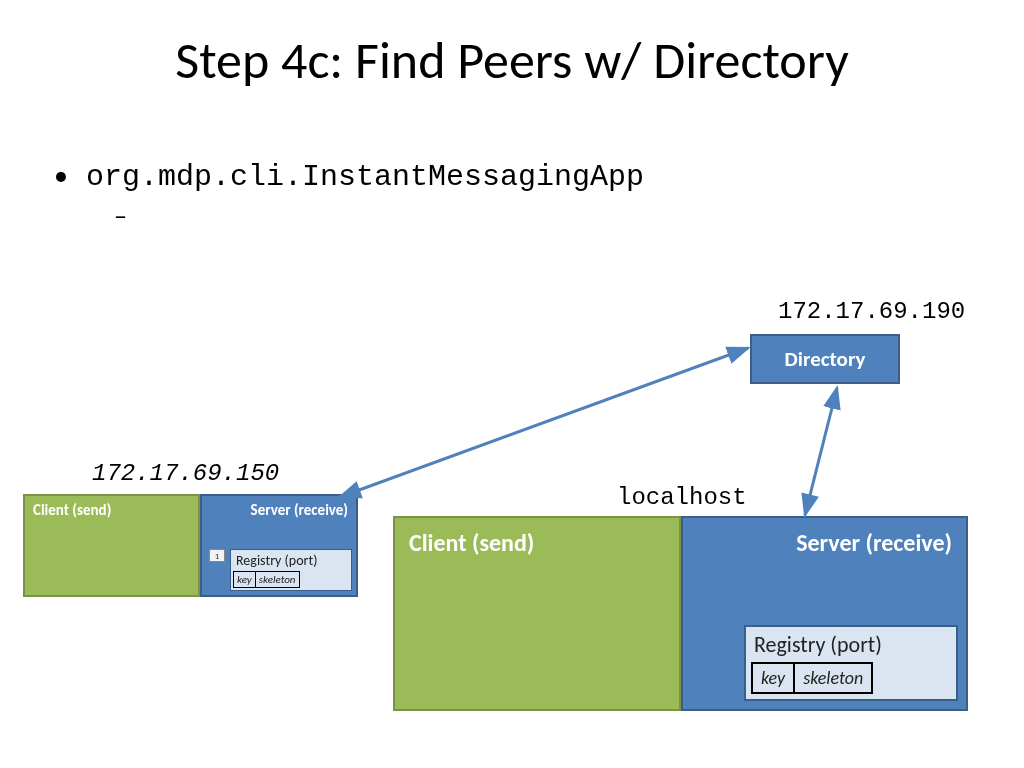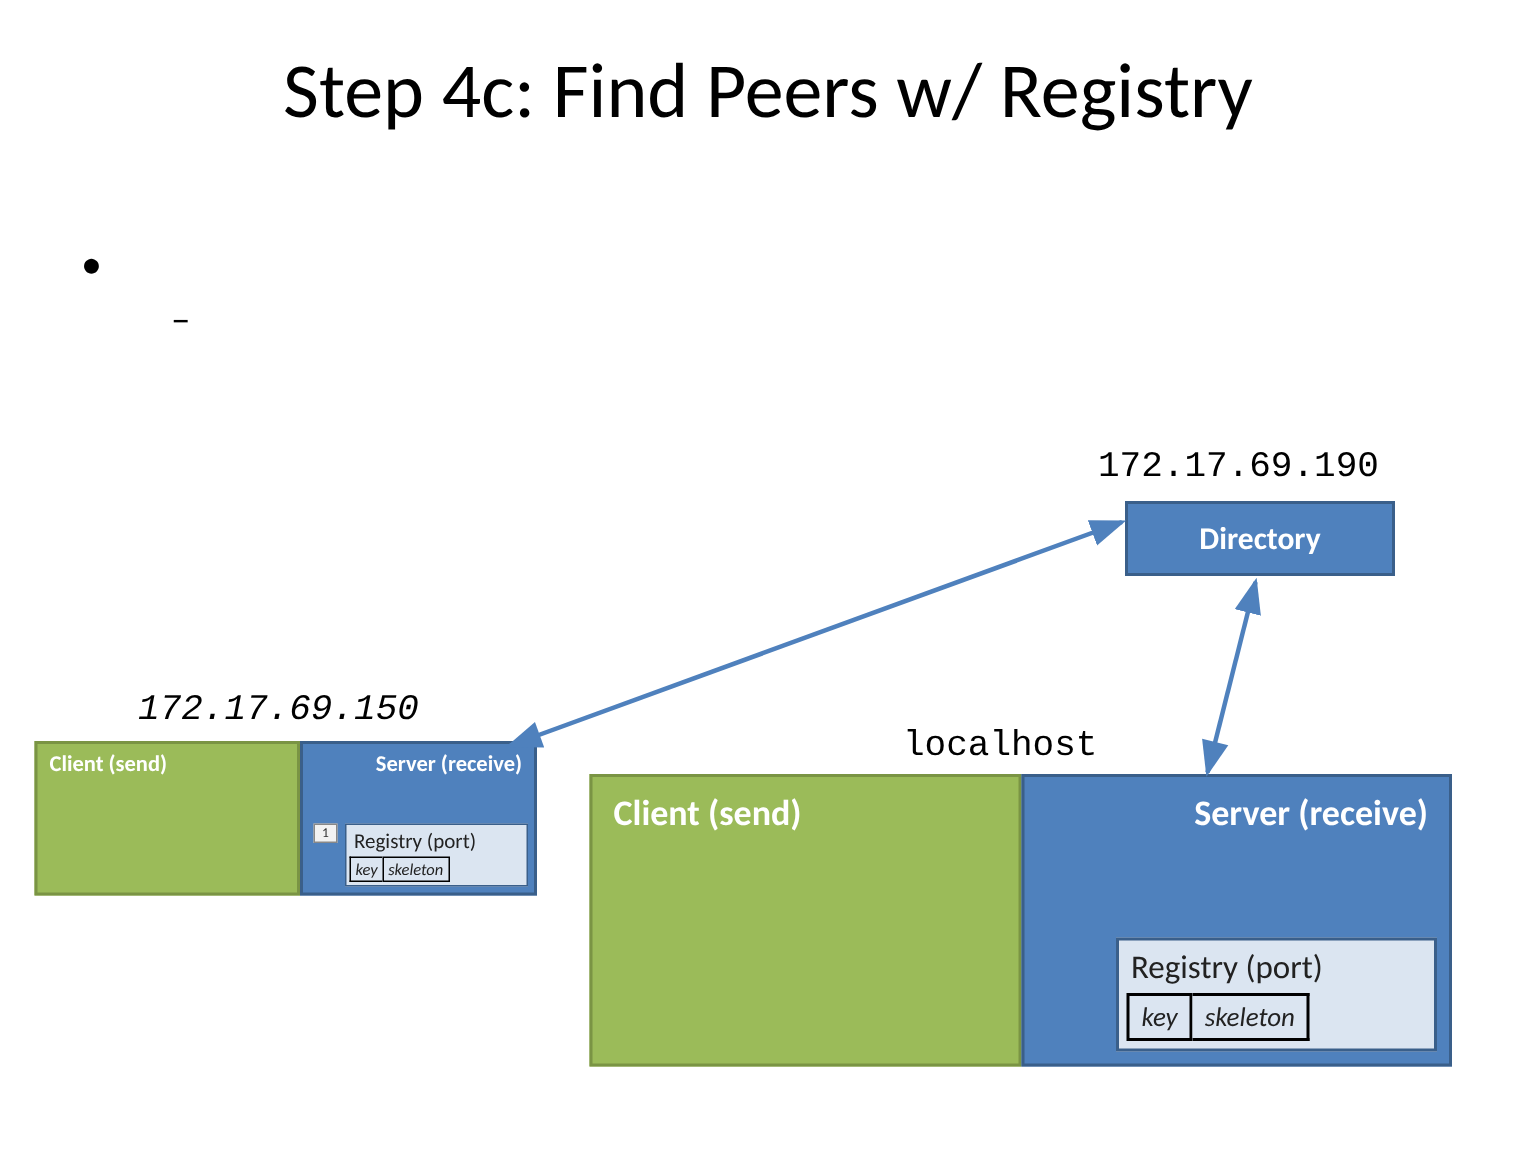--- a/index.html
+++ b/index.html
@@ -63,21 +63,21 @@
     font-family: "Courier New", monospace;
     font-size: 24px;
     color: #000;
     position: absolute;
   }
   
   .directory-box {
     position: absolute;
     left: 750px;
     top: 334px;
-    width: 180px;
+    width: 150px;
     height: 50px;
     background: #4f81bd;
     border: 2px solid #3a5f8a;
     color: #fff;
     font-weight: bold;
     font-size: 21px;
     display: flex;
     align-items: center;
     justify-content: center;
   }
@@ -218,32 +218,33 @@
     left: 0;
     top: 0;
     width: 1024px;
     height: 768px;
     pointer-events: none;
   }
 </style>
 </head>
 <body>
 
-<div class="title">Step 4c: Find Peers w/ Registry</div>
+<div class="title">Step 4c: Find Peers w/ Directory</div>
 
 <div class="bullet-block">
   <div class="bullet-item">
     <span class="bullet-dot">•</span>
+    <span class="bullet-text">org.mdp.cli.InstantMessagingApp</span>
   </div>
   <div class="sub-item">
     <span class="dash">–</span>
   </div>
 </div>
 
-<div class="mono-label" style="left:732px; top:298px;">172.17.69.190</div>
+<div class="mono-label" style="left:778px; top:298px;">172.17.69.190</div>
 
 <div class="directory-box">
   <span>Directory</span>
 </div>
 
 <div class="mono-label" style="left:92px; top:460px;font-style:italic;">172.17.69.150</div>
 
 <div class="small-group">
   <div class="small-client">
     <span>Client (send)</span>
@@ -254,21 +255,21 @@
       <div class="small-badge">1</div>
       <div class="small-registry-title">Registry (port)</div>
       <div class="small-kv">
         <div>key</div>
         <div>skeleton</div>
       </div>
     </div>
   </div>
 </div>
 
-<div class="mono-label" style="left:602px; top:484px;">localhost</div>
+<div class="mono-label" style="left:617px; top:484px;">localhost</div>
 
 <div class="big-group">
   <div class="big-client">
     <span>Client (send)</span>
   </div>
   <div class="big-server">
     <span>Server (receive)</span>
     <div class="big-registry">
       <div class="big-registry-title">Registry (port)</div>
       <div class="big-kv">

